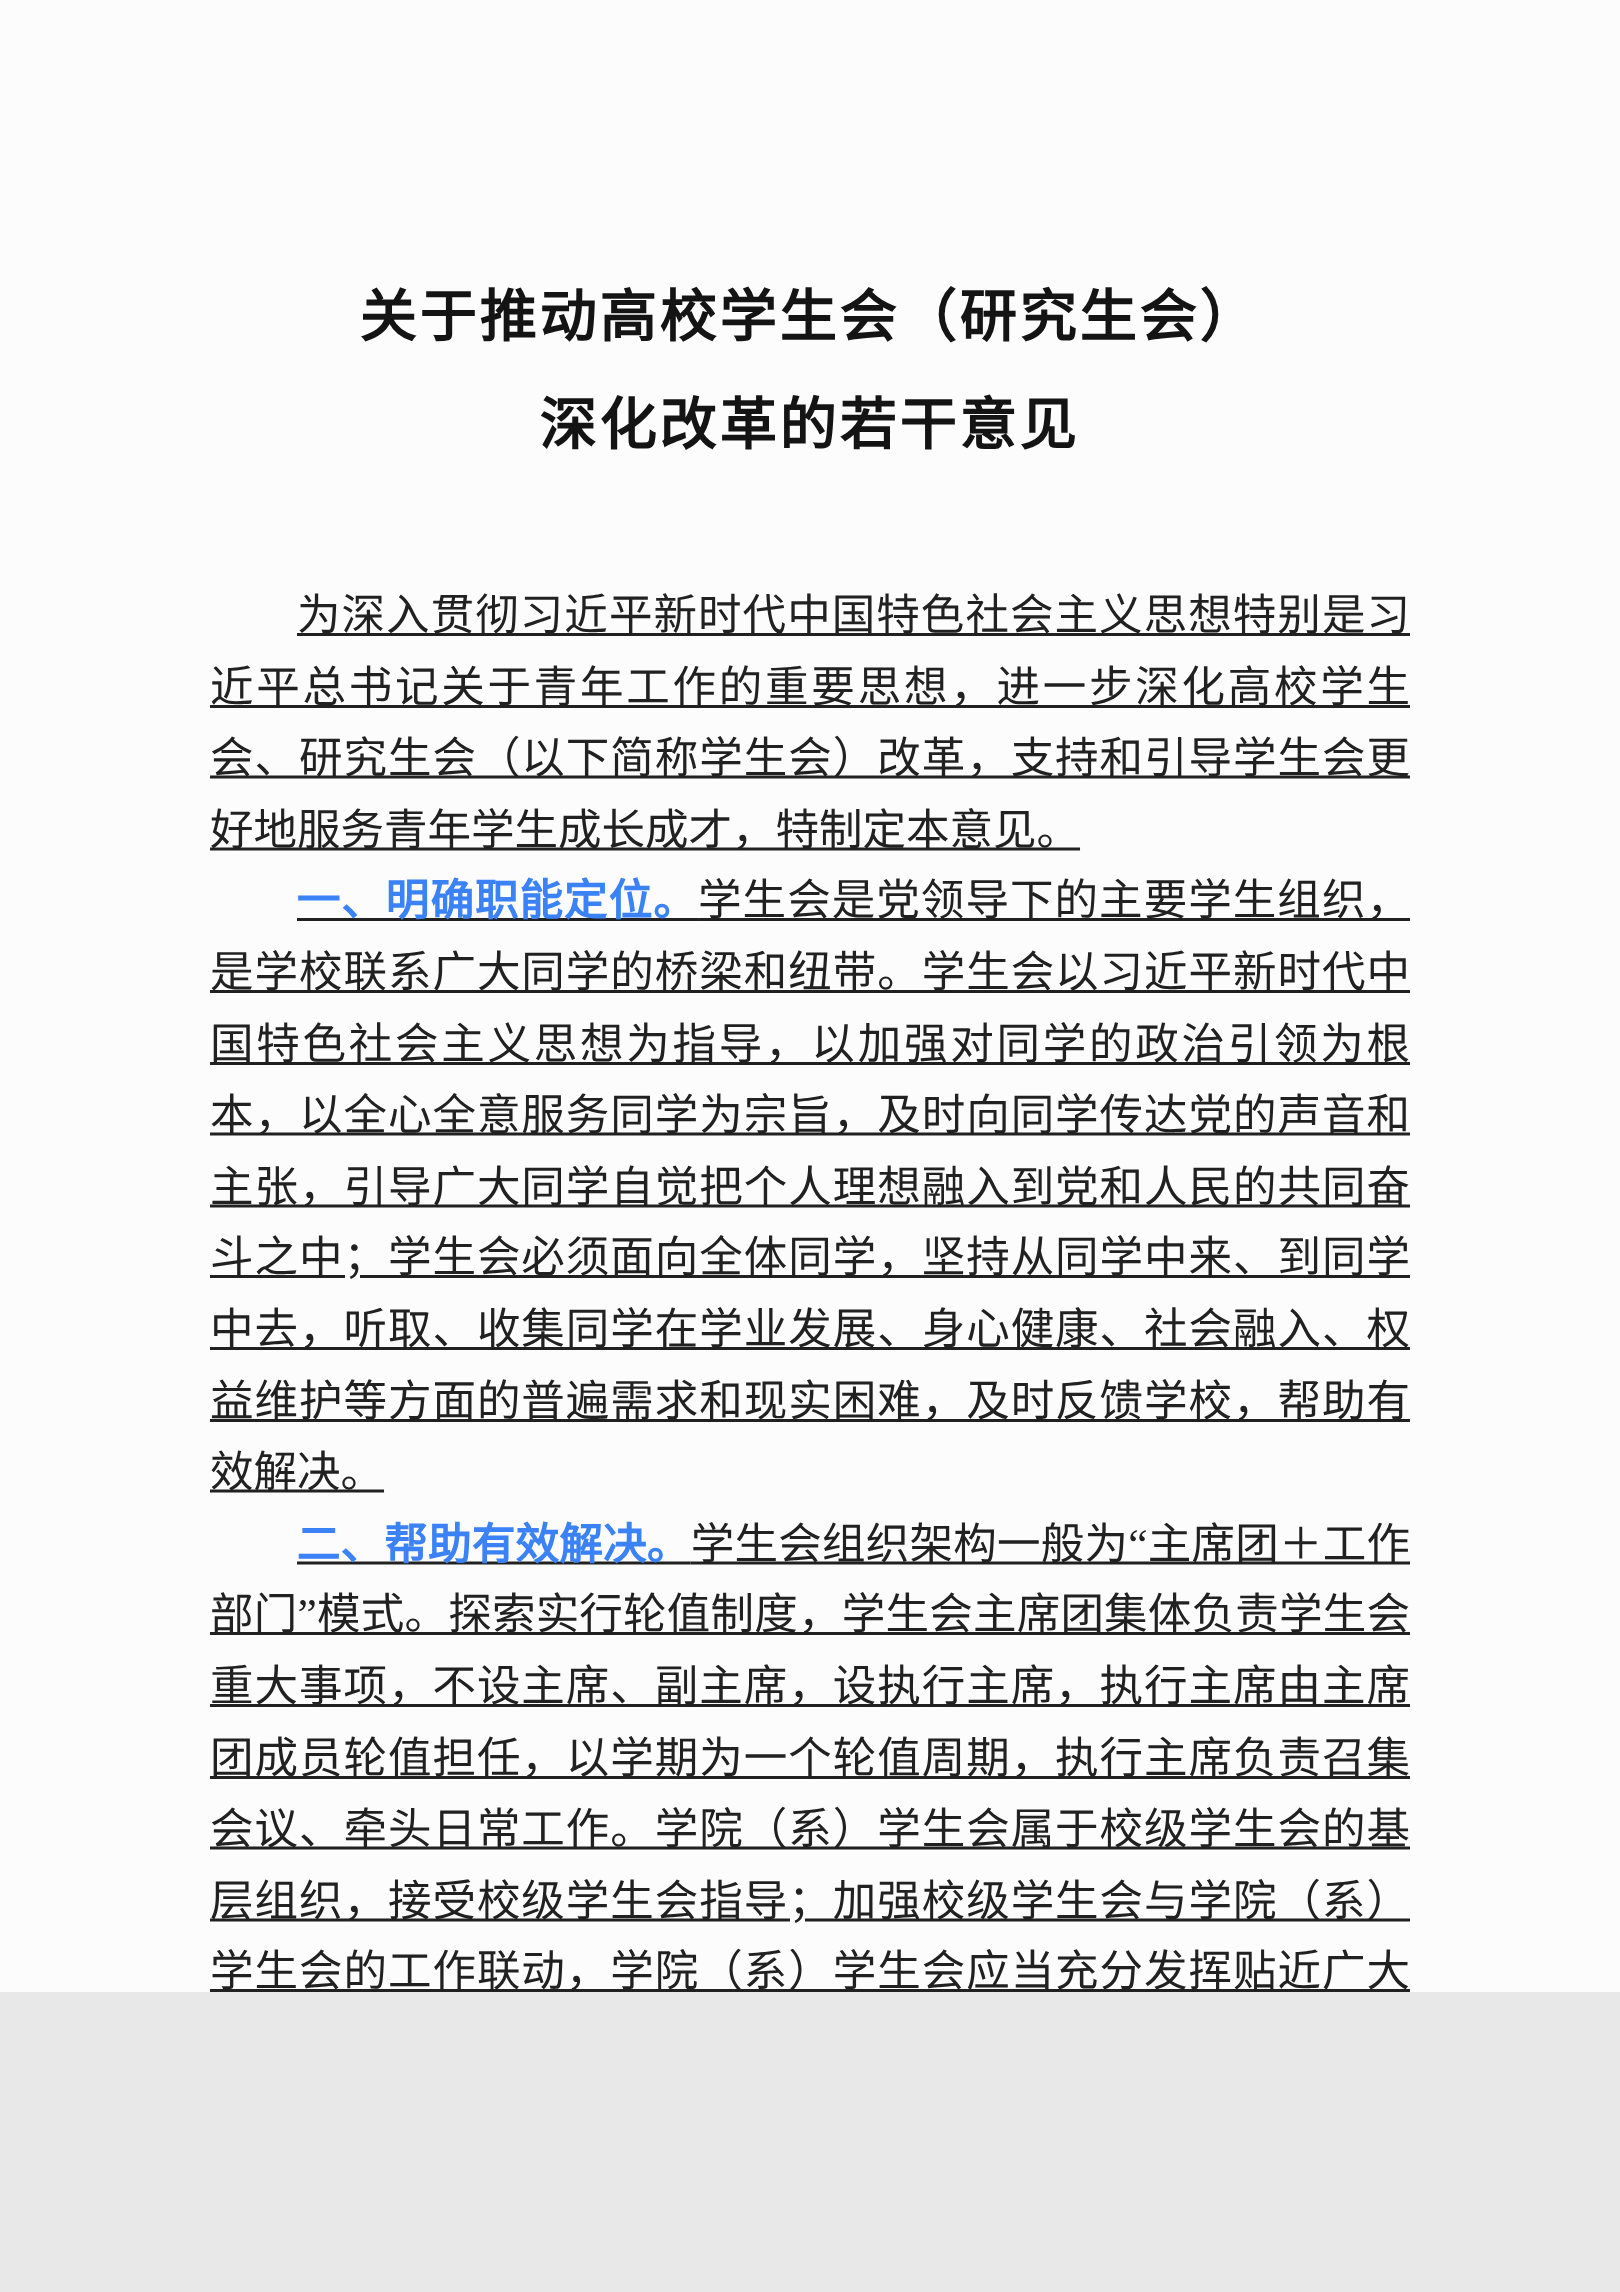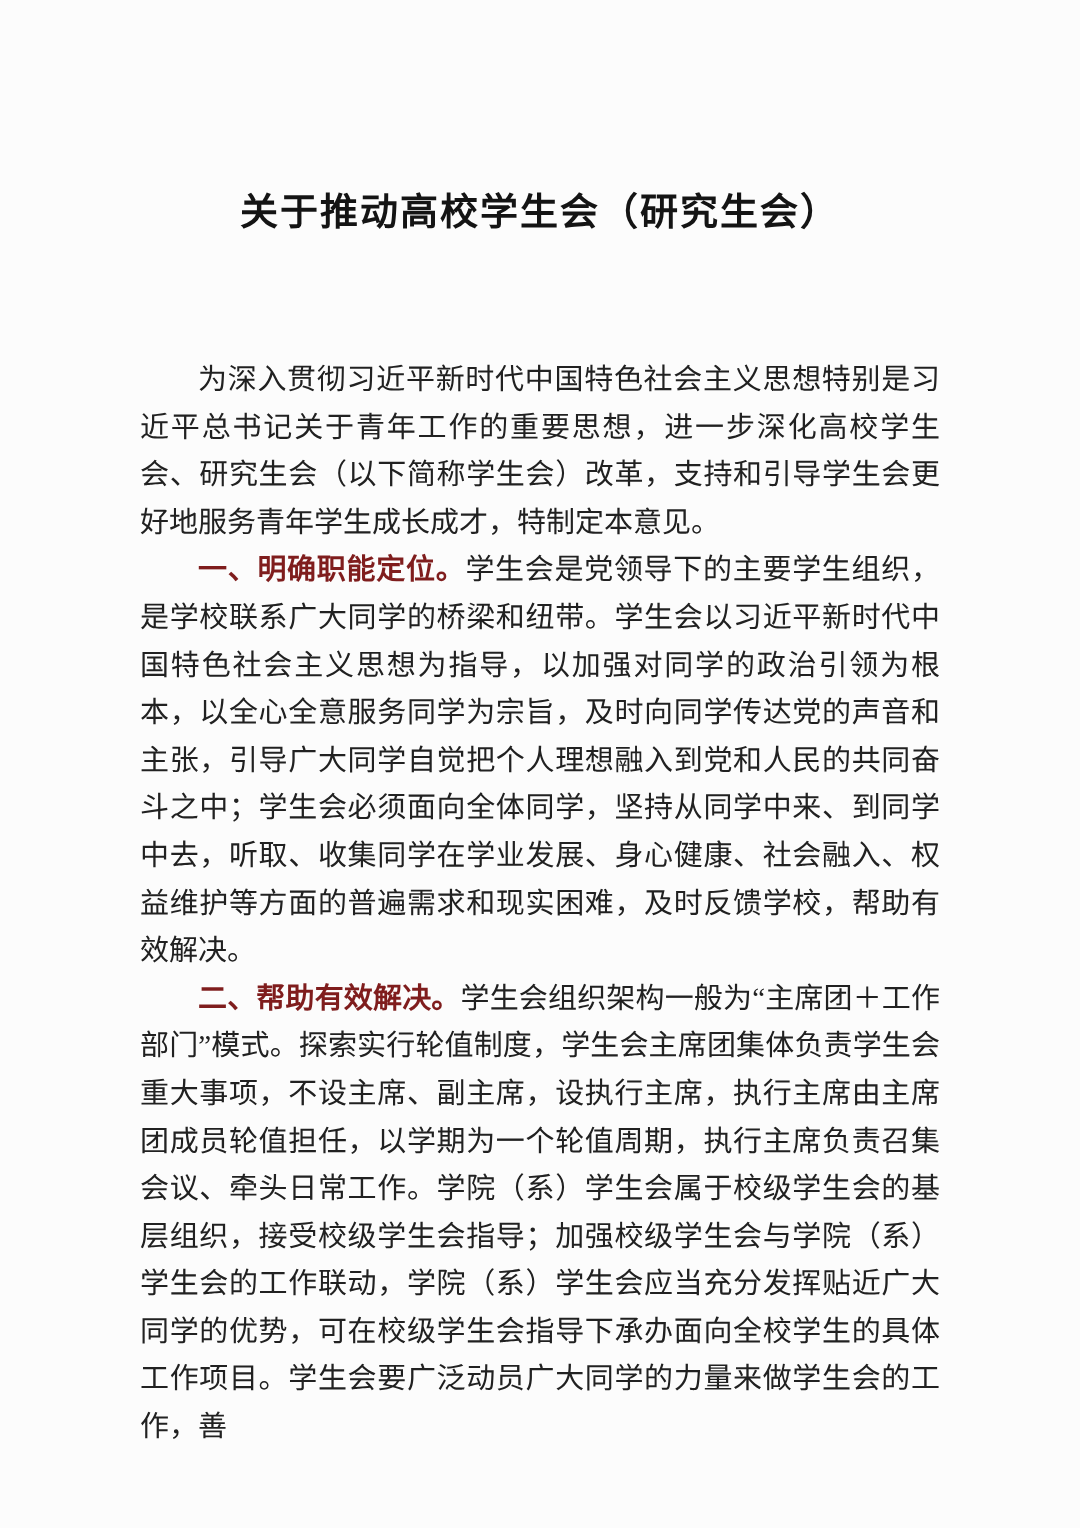--- a/index.html
+++ b/index.html
@@ -3,66 +3,68 @@
 <meta charset="utf-8">
 <style>
   html, body {
     margin: 0;
     padding: 0;
     background: #e8e8e8;
   }
   .page {
     position: relative;
     width: 1080px;
-    height: 1528px;
+    height: 1328px;
     margin: 0 auto;
     background: #fcfcfc;
     overflow: hidden;
     font-family: "Liberation Serif", "DejaVu Serif", serif;
     box-sizing: border-box;
     padding: 0 140px;
   }
   .doc-title {
     margin-top: 176px;
     text-align: center;
     font-weight: 700;
     color: #141414;
     font-size: 38px;
     line-height: 72px;
     letter-spacing: 2px;
   }
   .doc-title .title-line {
     display: block;
   }
   .doc-body {
-    margin-top: 108px;
+    margin-top: 68px;
     color: #212121;
     font-size: 29px;
     line-height: 47.6px;
     text-align: justify;
     text-justify: inter-character;
     word-break: break-all;
     overflow-wrap: anywhere;
+    text-decoration: underline;
   }
   .doc-body p {
     margin: 0;
     text-indent: 2em;
   }
   .section-lead {
     font-weight: 700;
-    color: #7f1d1d;
+    color: #3b82f6;
   }
 </style>
 </head>
 <body>
 
 <div class="page">
 
   <h1 class="doc-title">
     <span class="title-line">关于推动高校学生会（研究生会）</span>
+    <span class="title-line">深化改革的若干意见</span>
   </h1>
 
   <div class="doc-body">
 
     <p><span class="section-lead"></span><span>为深入贯彻习近平新时代中国特色社会主义思想特别是习近平总书记关于青年工作的重要思想，进一步深化高校学生会、研究生会（以下简称学生会）改革，支持和引导学生会更好地服务青年学生成长成才，特制定本意见。</span></p>
 
     <p><span class="section-lead">一、明确职能定位。</span><span>学生会是党领导下的主要学生组织，是学校联系广大同学的桥梁和纽带。学生会以习近平新时代中国特色社会主义思想为指导，以加强对同学的政治引领为根本，以全心全意服务同学为宗旨，及时向同学传达党的声音和主张，引导广大同学自觉把个人理想融入到党和人民的共同奋斗之中；学生会必须面向全体同学，坚持从同学中来、到同学中去，听取、收集同学在学业发展、身心健康、社会融入、权益维护等方面的普遍需求和现实困难，及时反馈学校，帮助有效解决。</span></p>
 
     <p><span class="section-lead">二、帮助有效解决。</span><span>学生会组织架构一般为“主席团＋工作部门”模式。探索实行轮值制度，学生会主席团集体负责学生会重大事项，不设主席、副主席，设执行主席，执行主席由主席团成员轮值担任，以学期为一个轮值周期，执行主席负责召集会议、牵头日常工作。学院（系）学生会属于校级学生会的基层组织，接受校级学生会指导；加强校级学生会与学院（系）学生会的工作联动，学院（系）学生会应当充分发挥贴近广大同学的优势，可在校级学生会指导下承办面向全校学生的具体工作项目。学生会要广泛动员广大同学的力量来做学生会的工作，善</span></p>
 

